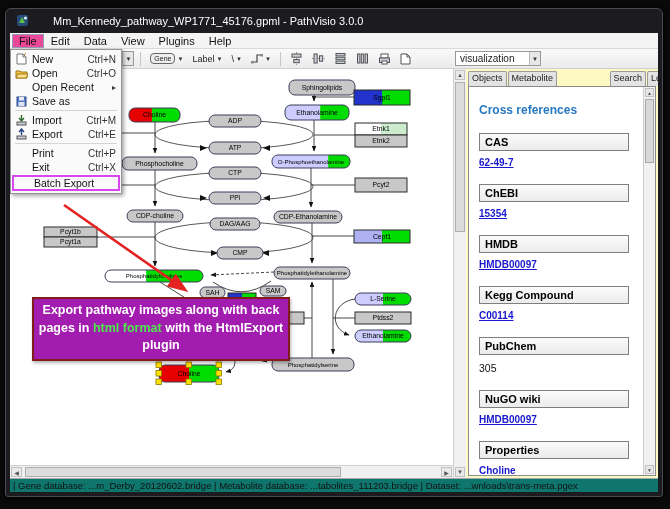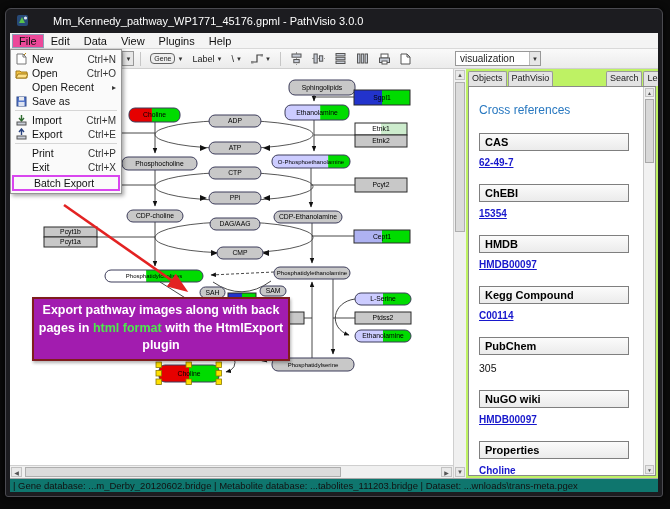--- a/index.html
+++ b/index.html
@@ -28,26 +28,26 @@
   .canvas-col{width:443px;display:flex;flex-direction:column;flex:0 0 auto;}
   .canvas{position:relative;background:#fff;flex:1;overflow:hidden;}
   .canvas svg text{font-family:"Liberation Sans",sans-serif;}
   .hscroll{height:13px;background:#f0f0f0;border-top:1px solid #cfcfcf;position:relative;flex:0 0 auto;}
   .hs-btn{position:absolute;top:1px;width:11px;height:10px;font-size:6px;display:flex;align-items:center;justify-content:center;color:#555;background:#e9e9e9;border:1px solid #c2c2c2;}
   .hs-thumb{position:absolute;left:15px;top:1px;width:316px;height:10px;background:#dcdcdc;border:1px solid #aeaeae;}
   .vscroll{width:13px;background:#f0f0f0;border-left:1px solid #cfcfcf;position:relative;flex:0 0 auto;}
   .vs-btn{position:absolute;left:1px;width:10px;height:10px;font-size:6px;display:flex;align-items:center;justify-content:center;color:#555;background:#e9e9e9;border:1px solid #c2c2c2;}
   .vs-thumb{position:absolute;left:1px;top:13px;width:10px;height:150px;background:#dcdcdc;border:1px solid #aeaeae;}
 
-  .side-panel{flex:1;display:flex;flex-direction:column;background:#bef264;min-width:0;}
+  .side-panel{flex:1;display:flex;flex-direction:column;background:#fef9c3;min-width:0;}
   .tabs{display:flex;height:17px;padding:2px 2px 0;gap:1px;font-size:9px;flex:0 0 auto;}
   .tab{background:#e3e3e3;border:1px solid #9a9a9a;border-bottom:none;padding:1px 3px;border-radius:2px 2px 0 0;color:#222;white-space:nowrap;}
   .tab.active{background:#fff;position:relative;top:4px;font-weight:bold;margin-top:44px;}
   .panel-body{flex:1;background:#fff;border:1px solid #8a8a8a;margin:0 2px 2px;position:relative;padding:2px 22px 2px 10px;overflow:hidden;font-size:10px;}
-  .xref-heading{color:#2878c0;font-weight:normal;font-size:12px;margin-top:14px;}
+  .xref-heading{color:#2878c0;font-weight:bold;font-size:12px;margin-top:14px;}
   .xref-header{width:150px;border:1px solid #7f7f7f;background:linear-gradient(#fbfbfb,#ebebeb);font-weight:bold;font-size:11px;padding:2px 5px;margin-top:16px;color:#000;}
   .xref-link{display:block;color:#1818cc;font-weight:bold;font-size:10px;text-decoration:underline;margin-top:6px;cursor:pointer;}
   .xref-plain{font-size:10.5px;margin-top:7px;color:#111;}
   .panel-scrollbar{position:absolute;right:0;top:0;bottom:0;width:12px;background:#f1f1f1;border-left:1px solid #ccc;}
   .ps-btn{position:absolute;left:1px;width:9px;height:9px;font-size:5px;display:flex;align-items:center;justify-content:center;color:#555;background:#e7e7e7;border:1px solid #c2c2c2;}
   .ps-thumb{position:absolute;left:1px;top:12px;width:9px;height:64px;background:#d8d8d8;border:1px solid #a8a8a8;}
 
   .statusbar{height:14px;background:#0f766e;border-top:1px solid #a8a8a8;font-size:9.5px;display:flex;align-items:center;padding:0 3px;color:#111;flex:0 0 auto;white-space:nowrap;overflow:hidden;}
 
   .file-menu{position:absolute;left:0;top:16px;width:112px;background:#fafafa;border:1px solid #959595;box-shadow:2px 2px 4px rgba(0,0,0,.35);padding:2px 1px;font-size:10.5px;z-index:40;}
@@ -433,21 +433,21 @@
 
       <div class="vscroll">
         <span class="vs-btn" style="top:1px;">▲</span>
         <span class="vs-thumb"></span>
         <span class="vs-btn" style="bottom:1px;">▼</span>
       </div>
 
       <div class="side-panel">
         <div class="tabs">
           <span class="tab">Objects</span>
-          <span class="tab">PathVisio</span>
+          <span class="tab">Metabolite</span>
           <span class="tab active">Backpage</span>
           <span class="tab">Search</span>
           <span class="tab">Legend</span>
         </div>
         <div class="panel-body">
           <div class="xref-heading">Cross references</div>
           <div id="xrefs">
               <div class="xref-header">CAS</div>
               <a class="xref-link">62-49-7</a>
               <div class="xref-header">ChEBI</div>

